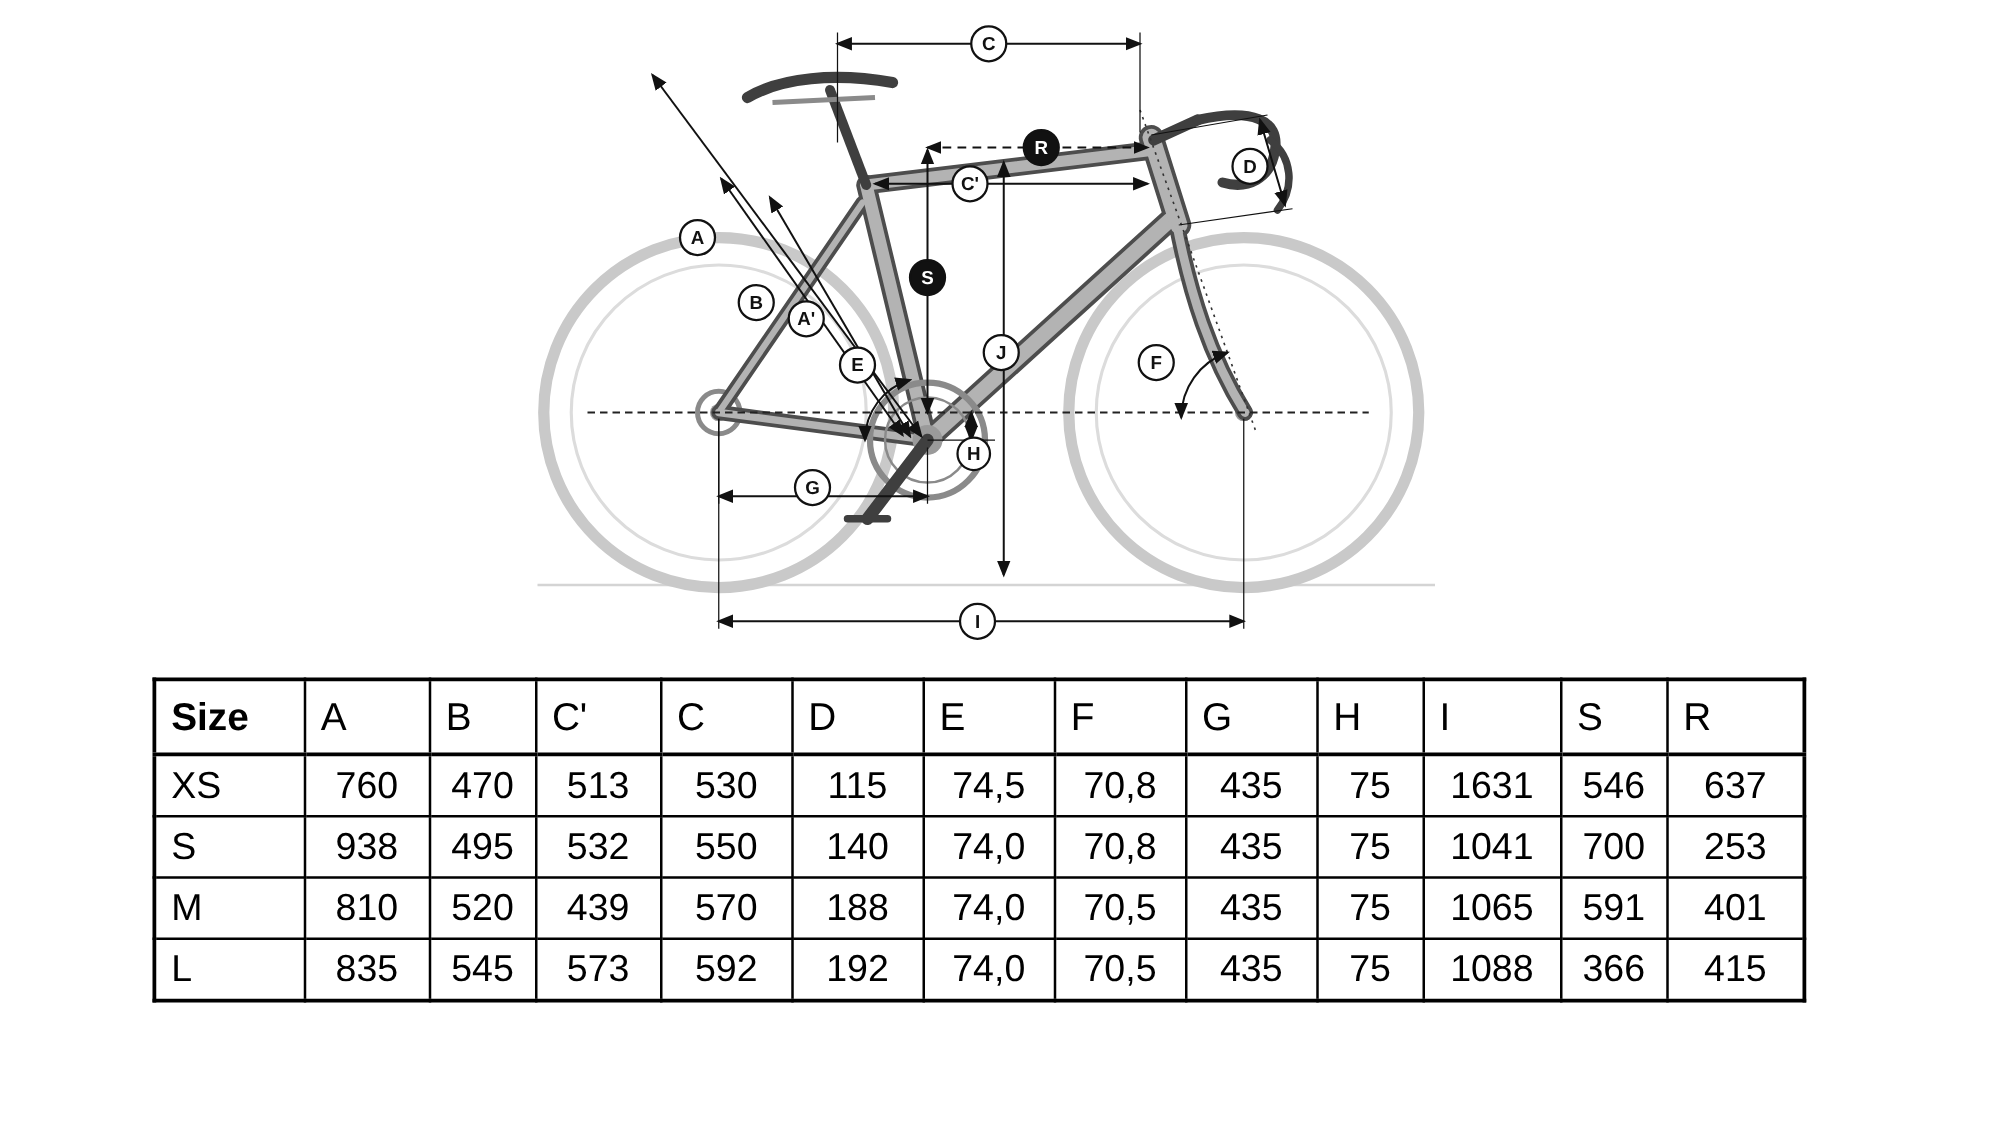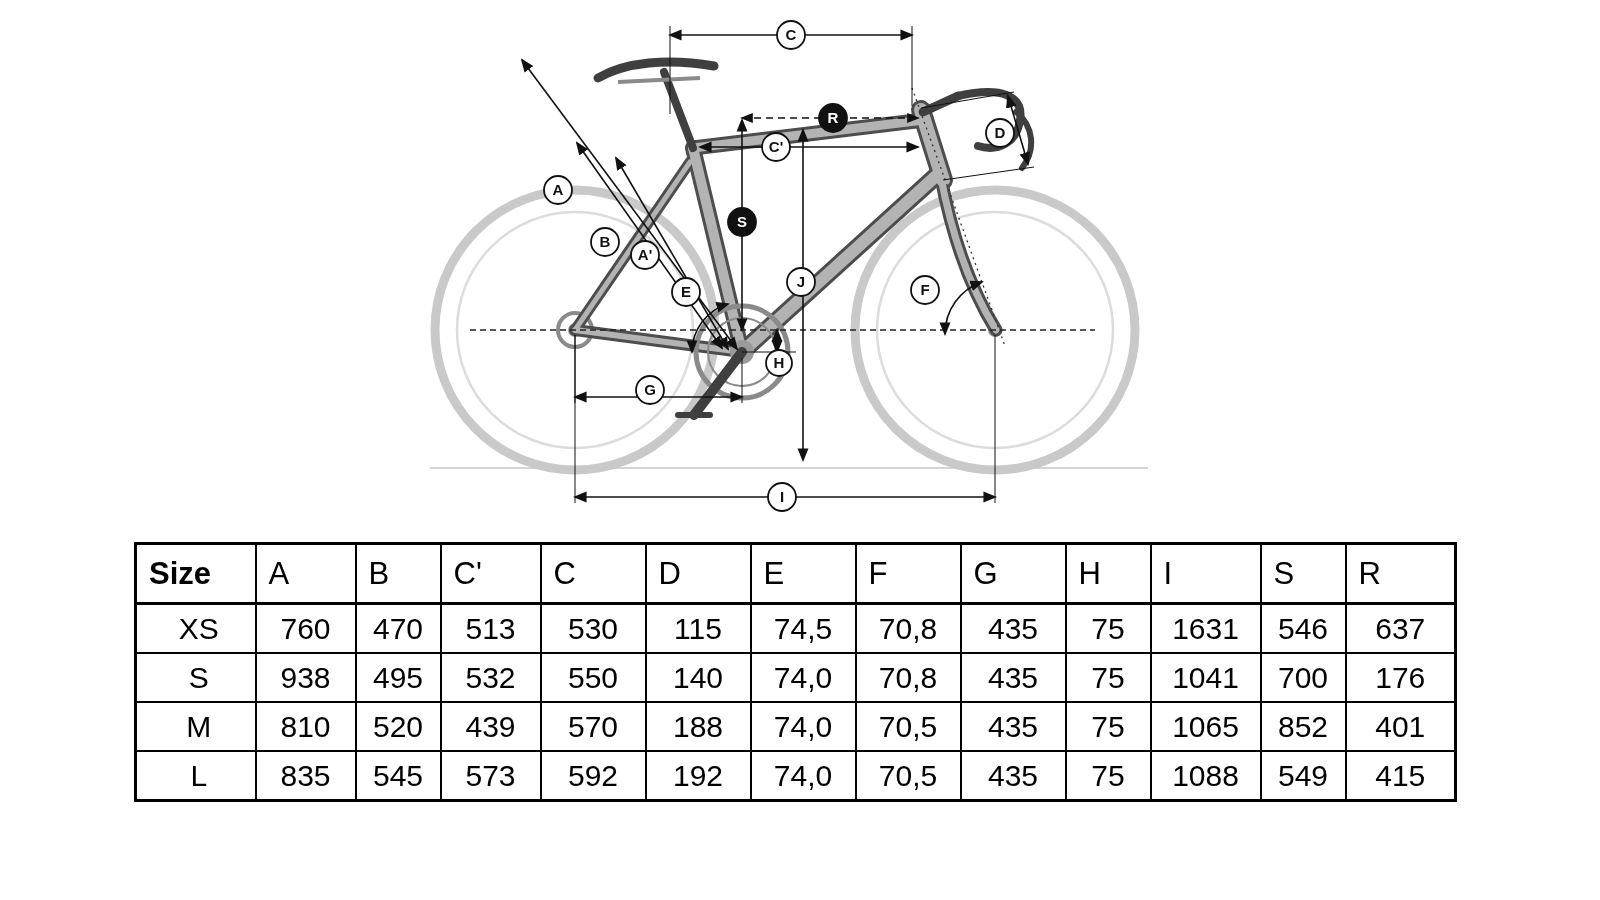--- a/index.html
+++ b/index.html
@@ -19,27 +19,27 @@
   .steerdot{stroke:#333;stroke-width:1.3;stroke-dasharray:2 4;}
   .dim{stroke:#111;stroke-width:1.6;fill:none;}
   .dimdash{stroke:#111;stroke-width:1.5;fill:none;stroke-dasharray:7 5;}
   .ext{stroke:#111;stroke-width:1;}
   .lbl-c{fill:#fff;stroke:#111;stroke-width:1.8;}
   .lbl-t{font-family:"Liberation Sans",sans-serif;font-size:15px;font-weight:bold;fill:#111;text-anchor:middle;}
   .lbl-dark-c{fill:#111;stroke:#111;stroke-width:1.8;}
   .lbl-dark-t{font-family:"Liberation Sans",sans-serif;font-size:15px;font-weight:bold;fill:#fff;text-anchor:middle;}
 
   
-  .table-wrap{position:absolute;left:134px;top:542px;width:1320px;}
+  .table-wrap{position:absolute;left:122px;top:542px;width:1320px;}
   table.geo{border-collapse:collapse;width:1320px;border:3px solid #000;table-layout:fixed;}
   table.geo th, table.geo td{border:2px solid #000;overflow:hidden;}
   table.geo thead th{height:57px;border-bottom:3px solid #000;text-align:left;font-weight:normal;font-size:31px;padding:0 0 0 12px;}
   table.geo thead th:first-child{font-weight:bold;}
   table.geo td{height:47px;font-size:30px;text-align:center;padding:0 6px;}
-  table.geo td:first-child{text-align:center;padding-left:12px;}
+  table.geo td:first-child{text-align:left;padding-left:12px;}
 </style>
 </head>
 <body>
 
 <div class="page">
 
   <svg class="diagram" width="1600" height="540" viewBox="0 0 1600 540" xmlns="http://www.w3.org/2000/svg">
     <defs>
       <marker id="ah" viewBox="0 0 10 10" refX="8.5" refY="5" markerWidth="8.5" markerHeight="8.5" orient="auto-start-reverse">
         <path d="M0,1 L10,5 L0,9 Z" fill="#111"></path>
@@ -253,49 +253,49 @@
             <td>495</td>
             <td>532</td>
             <td>550</td>
             <td>140</td>
             <td>74,0</td>
             <td>70,8</td>
             <td>435</td>
             <td>75</td>
             <td>1041</td>
             <td>700</td>
-            <td>176</td>
+            <td>253</td>
           </tr>
           <tr>
             <td>M</td>
             <td>810</td>
             <td>520</td>
             <td>439</td>
             <td>570</td>
             <td>188</td>
             <td>74,0</td>
             <td>70,5</td>
             <td>435</td>
             <td>75</td>
             <td>1065</td>
-            <td>852</td>
+            <td>591</td>
             <td>401</td>
           </tr>
           <tr>
             <td>L</td>
             <td>835</td>
             <td>545</td>
             <td>573</td>
             <td>592</td>
             <td>192</td>
             <td>74,0</td>
             <td>70,5</td>
             <td>435</td>
             <td>75</td>
             <td>1088</td>
-            <td>549</td>
+            <td>366</td>
             <td>415</td>
           </tr>
         </tbody>
     </table>
   </div>
 
 </div>
 
 </body></html>

